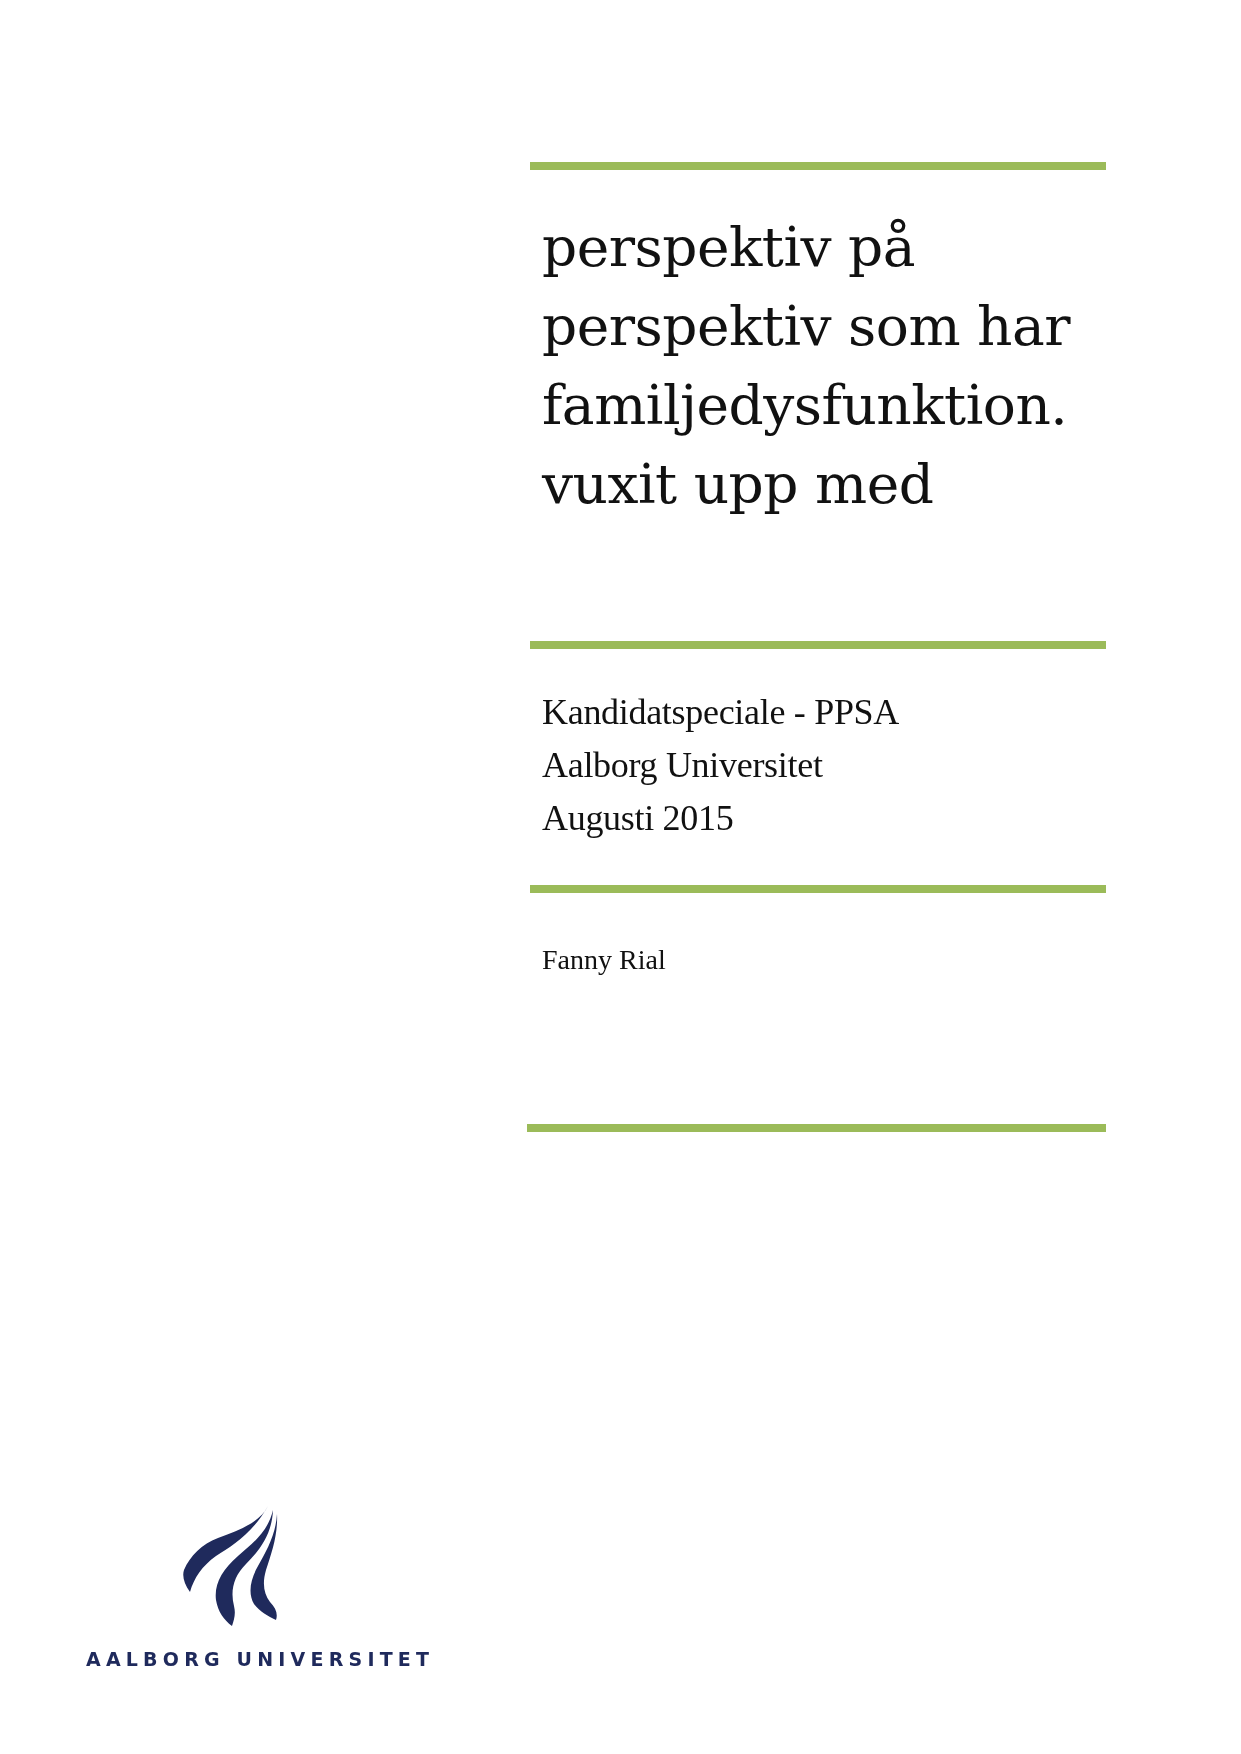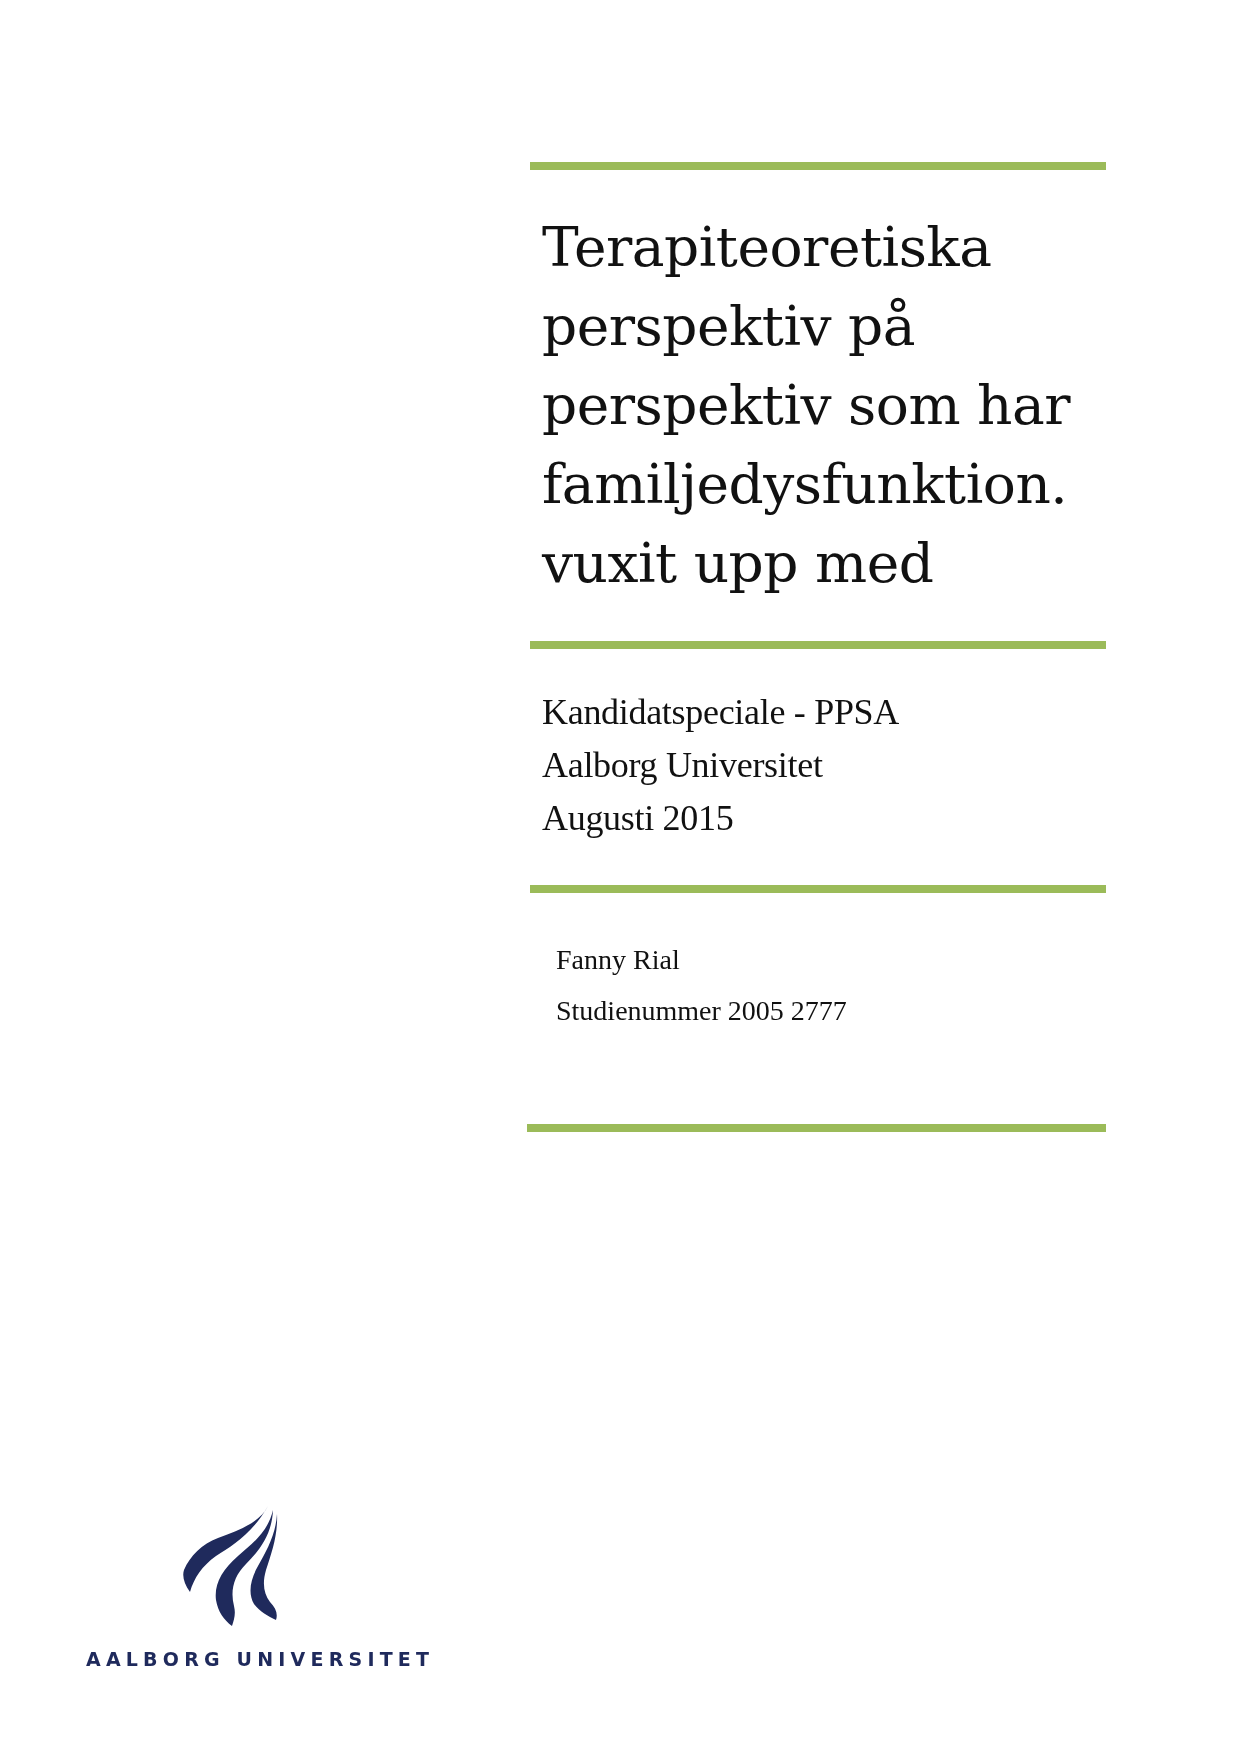--- a/index.html
+++ b/index.html
@@ -6,52 +6,50 @@
     body { width: 1241px; height: 1754px; position: relative; overflow: hidden; color: #111; }
     .bar { position: absolute; left: 530px; width: 576px; height: 8px; background: #9bbb59; }
     .title { position: absolute; left: 542px; top: 208px; width: 560px;
       font-family: "DejaVu Serif", "Liberation Serif", serif; font-size: 55px; line-height: 79px; font-weight: normal; margin: 0; letter-spacing: -0.5px; }
     .title span { display: block; white-space: nowrap; }
     .subtitle { position: absolute; left: 542px; top: 686px;
       font-family: Liberation Serif, serif; font-size: 36px; line-height: 53px; letter-spacing: -0.3px; }
     .subtitle span { display: block; white-space: nowrap; }
     .meta { position: absolute; left: 542px; top: 934px;
       font-family: "Liberation Serif", serif; font-size: 28px; line-height: 51px; }
-    .meta span { display: block; white-space: nowrap; margin-left: 14px; }
+    .meta span { display: block; white-space: nowrap; }
     .logo { position: absolute; left: 80px; top: 1500px; width: 330px; height: 180px; }
     .logo-mark { position: absolute; left: 100px; top: 4px; width: 100px; height: 124px; }
     .logo-text { position: absolute; left: 6px; top: 148px; font-family: "DejaVu Sans", sans-serif;
       font-weight: bold; font-size: 19px; letter-spacing: 5.2px; color: #1f2a5c; white-space: nowrap; }
   </style>
 </head>
 <body>
 
 <div class="bar" style="top:162px;"></div>
 
 <h1 class="title">
-  <span>Terapiteoretiska</span>
   <span>perspektiv på</span>
   <span>perspektiv som har</span>
   <span>familjedysfunktion.</span>
   <span>vuxit upp med</span>
 </h1>
 
 <div class="bar" style="top:641px;"></div>
 
 <div class="subtitle">
   <span>Kandidatspeciale - PPSA</span>
   <span>Aalborg Universitet</span>
   <span>Augusti 2015</span>
 </div>
 
 <div class="bar" style="top:885px;"></div>
 
 <div class="meta">
   <span>Fanny Rial</span>
-  <span>Studienummer 2005 2777</span>
 </div>
 
 <div class="bar" style="top:1124px; left:527px; width:579px;"></div>
 
 <div class="logo">
   <svg class="logo-mark" viewBox="0 0 100 124">
     <path fill="#1f2a5c" d="M88 2 C 80 18, 60 26, 38 34 C 22 40, 10 52, 4 66 C 2 72, 4 80, 10 88 C 14 74, 22 62, 36 52 C 52 42, 72 30, 88 2 Z"></path>
     <path fill="#1f2a5c" d="M93 6 C 88 28, 72 40, 58 52 C 42 66, 34 80, 36 96 C 38 108, 44 116, 52 122 C 54 116, 56 110, 54 102 C 50 86, 54 72, 66 60 C 80 46, 92 30, 93 6 Z"></path>
     <path fill="#1f2a5c" d="M97 10 C 96 30, 86 48, 78 62 C 70 76, 68 90, 74 100 C 80 108, 88 112, 96 116 C 98 110, 96 104, 90 98 C 84 90, 82 80, 86 66 C 92 48, 98 30, 97 10 Z"></path>
   </svg>

